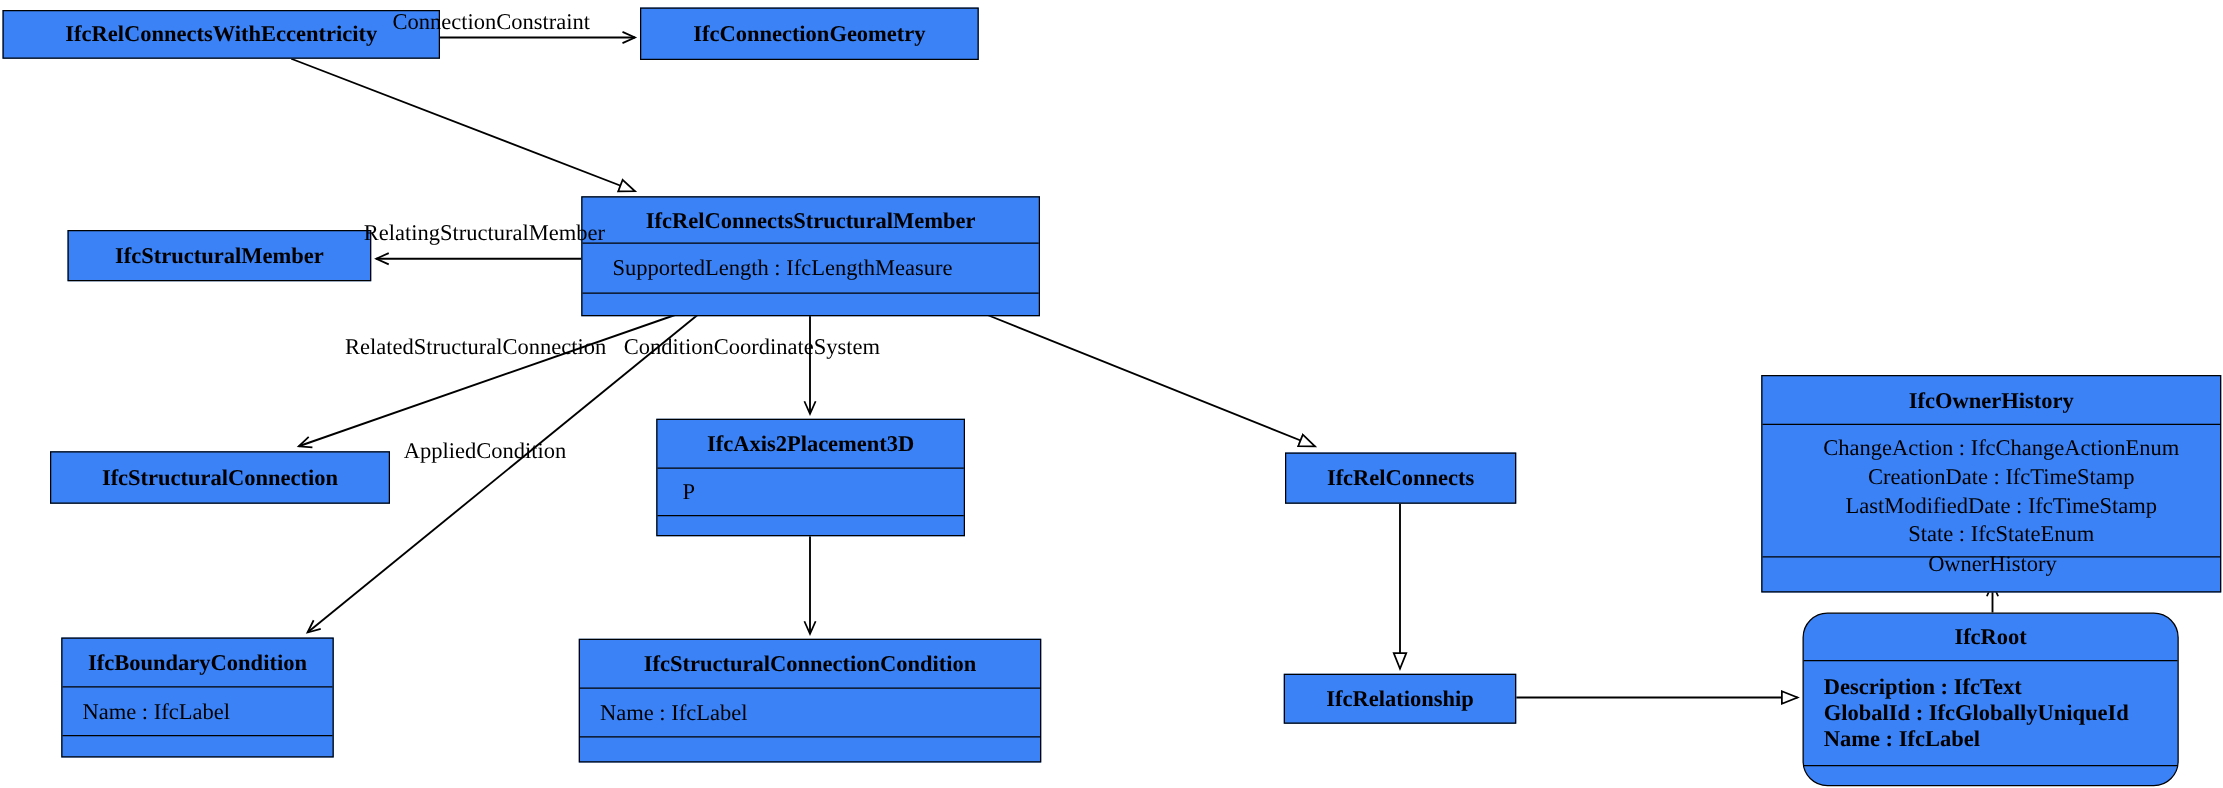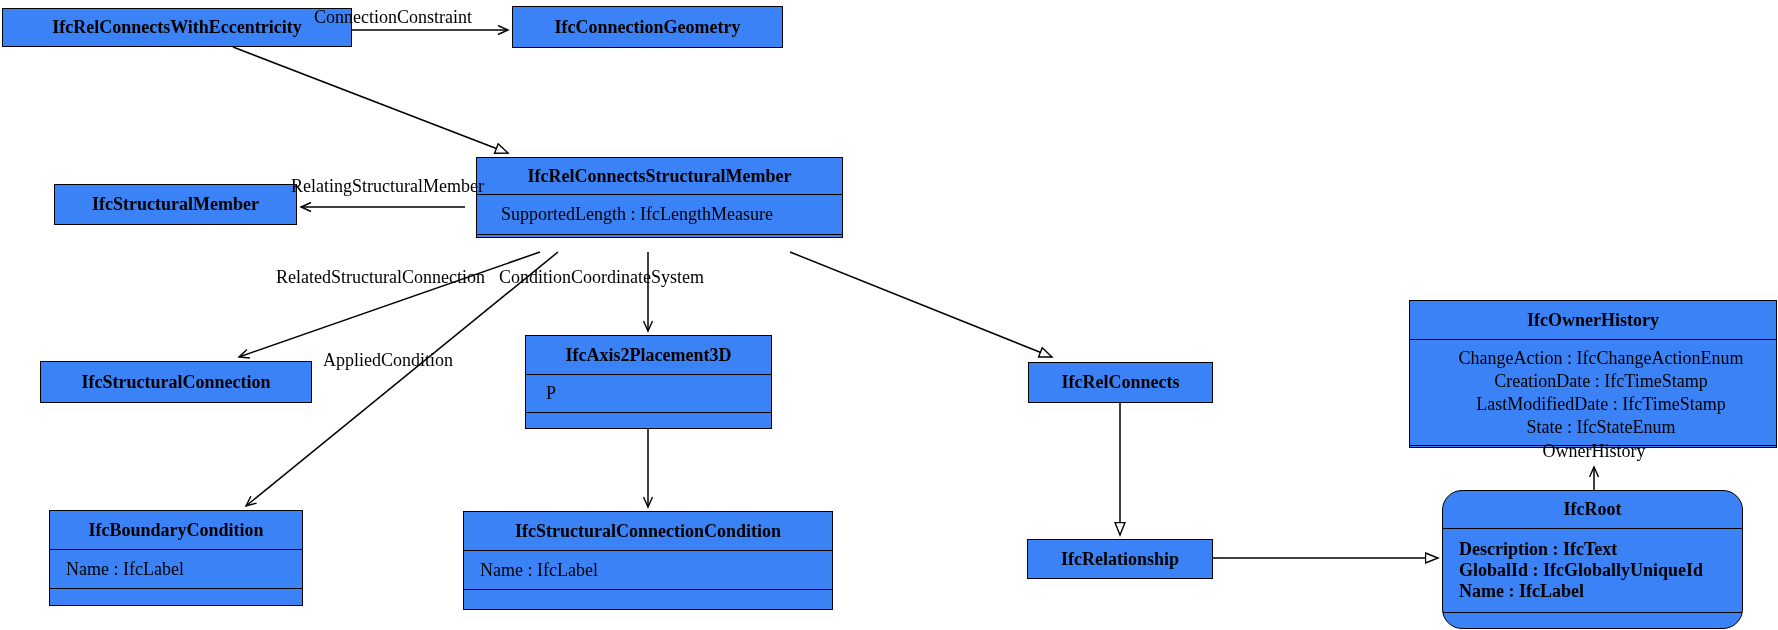--- a/index.html
+++ b/index.html
@@ -70,21 +70,21 @@
   </svg>
 
   <div class="uml-box" style="left:2px;top:8px;width:350px;height:39px;">
     <div class="uml-title" style="flex:1 1 auto;">IfcRelConnectsWithEccentricity</div>
   </div>
 
   <div class="uml-box" style="left:512px;top:6px;width:271px;height:42px;">
     <div class="uml-title" style="flex:1 1 auto;">IfcConnectionGeometry</div>
   </div>
 
-  <div class="uml-box" style="left:476px;top:157px;width:367px;height:81px;">
+  <div class="uml-box" style="left:465px;top:157px;width:367px;height:96px;">
     <div class="uml-title" style="height:36px;">IfcRelConnectsStructuralMember</div>
     <div class="uml-attrs" style="height:39px;padding-left:24px;">
       <div>SupportedLength : IfcLengthMeasure</div>
     </div>
     <div class="uml-empty"></div>
   </div>
 
   <div class="uml-box" style="left:54px;top:184px;width:243px;height:41px;">
     <div class="uml-title" style="flex:1 1 auto;">IfcStructuralMember</div>
   </div>
@@ -98,32 +98,32 @@
     <div class="uml-attrs" style="height:37px;padding-left:20px;">
       <div>P</div>
     </div>
     <div class="uml-empty"></div>
   </div>
 
   <div class="uml-box" style="left:1028px;top:362px;width:185px;height:41px;">
     <div class="uml-title" style="flex:1 1 auto;">IfcRelConnects</div>
   </div>
 
-  <div class="uml-box" style="left:1409px;top:300px;width:368px;height:148px;">
+  <div class="uml-box" style="left:1409px;top:300px;width:368px;height:174px;">
     <div class="uml-title" style="height:38px;">IfcOwnerHistory</div>
     <div class="uml-attrs" style="height:105px;text-align:center;">
       <div>ChangeAction : IfcChangeActionEnum</div>
       <div>CreationDate : IfcTimeStamp</div>
       <div>LastModifiedDate : IfcTimeStamp</div>
       <div>State : IfcStateEnum</div>
     </div>
     <div class="uml-empty"></div>
   </div>
 
-  <div class="uml-box" style="left:49px;top:510px;width:254px;height:96px;">
+  <div class="uml-box" style="left:49px;top:510px;width:218px;height:96px;">
     <div class="uml-title" style="height:38px;">IfcBoundaryCondition</div>
     <div class="uml-attrs" style="height:38px;">
       <div>Name : IfcLabel</div>
     </div>
     <div class="uml-empty"></div>
   </div>
 
   <div class="uml-box" style="left:463px;top:511px;width:370px;height:99px;">
     <div class="uml-title" style="height:38px;">IfcStructuralConnectionCondition</div>
     <div class="uml-attrs" style="height:38px;">

